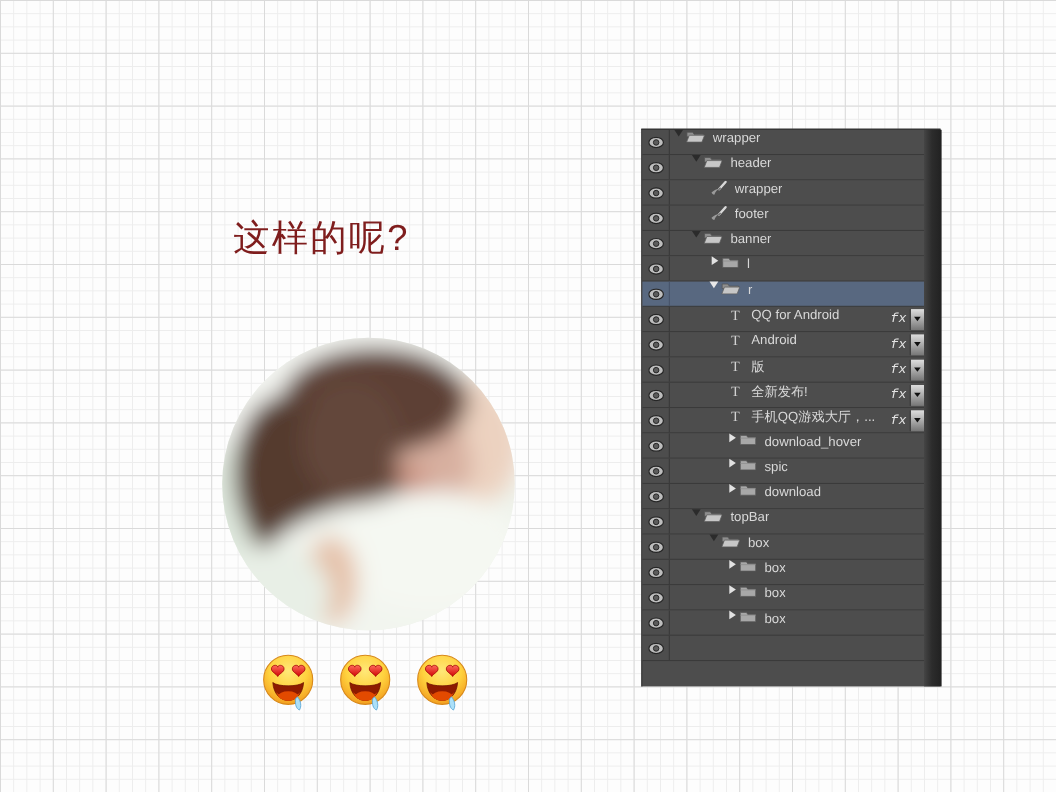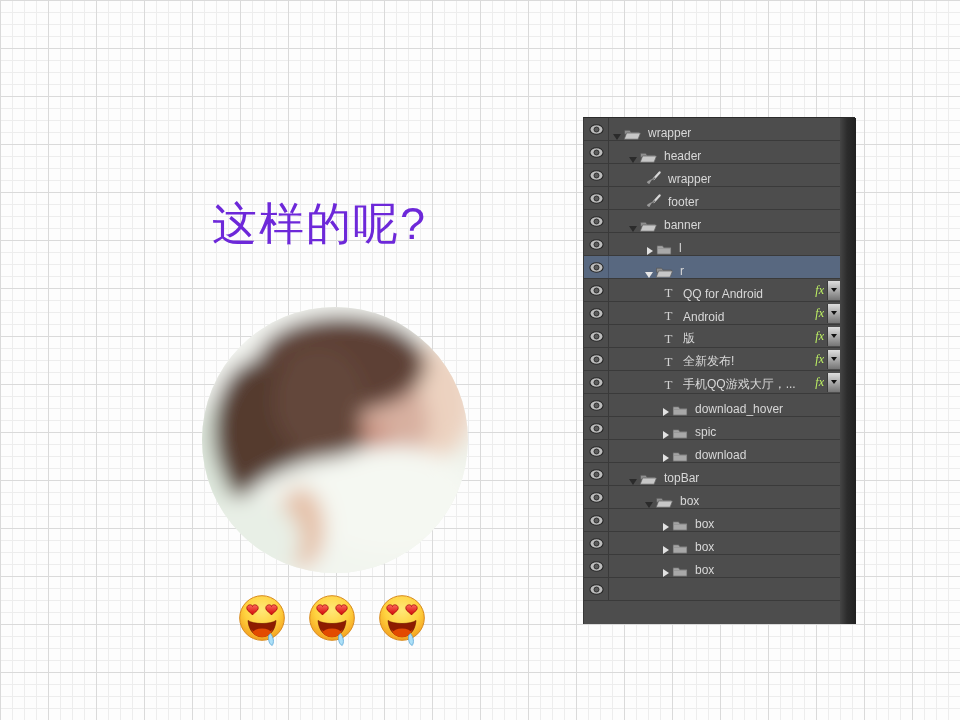--- a/index.html
+++ b/index.html
@@ -13,22 +13,22 @@
       linear-gradient(#dadada 1px, transparent 1px),
       linear-gradient(90deg, #dadada 1px, transparent 1px),
       linear-gradient(#ededed 1px, transparent 1px),
       linear-gradient(90deg, #ededed 1px, transparent 1px);
     background-size: 48px 48px, 48px 48px, 12px 12px, 12px 12px;
   }
 
   
   .canvas-title {
     position:absolute; left:212px; top:194px;
-    font-size:45px; font-weight:300; letter-spacing:2px;
-    color:#6d28d9; white-space:nowrap;
+    font-size:33px; font-weight:300; letter-spacing:2px;
+    color:#7f1d1d; white-space:nowrap;
   }
   .photo-wrap { position:absolute; left:201px; top:306px; width:268px; height:268px; }
   .emoji-row { position:absolute; left:238px; top:594px; display:flex; gap:22px; }
   .emoji-row .emoji { width:48px; height:55px; display:block; }
 
   
   .layers-panel {
     position:absolute; left:583px; top:117px; width:272px; height:507px;
     background:#4d4d4d;
     border-top:1px solid #2b2b2b;
@@ -44,39 +44,39 @@
     display:flex; height:23px; background:#4d4d4d;
     border-bottom:1px solid #3a3a3a;
   }
   .layer-row.selected { background:#586880; }
   .layer-row.selected .eye-cell { border-right-color:#47546a; }
   .eye-cell {
     width:25px; flex:none; border-right:1px solid #3a3a3a;
     display:flex; align-items:center; justify-content:center;
     cursor:pointer;
   }
-  .row-body { flex:1; min-width:0; display:flex; align-items:flex-end; }
+  .row-body { flex:1; min-width:0; display:flex; align-items:flex-start; }
   .indent { flex:none; }
   .tri { flex:none; width:0; height:0; margin-right:2px; }
   .tri-open  { border-left:4.5px solid transparent; border-right:4.5px solid transparent; border-top:6px solid #2b2b2b; }
   .layer-row.selected .tri-open { border-top-color:#e8e8e8; }
   .tri-closed { border-top:4.5px solid transparent; border-bottom:4.5px solid transparent; border-left:6px solid #e2e2e2; margin-left:2px; margin-right:3px; }
   .icon { flex:none; display:flex; align-items:center; justify-content:center; }
   .t-icon {
     flex:none; width:15px; text-align:center;
     font-family:"Liberation Serif", serif; font-size:13px; color:#d2d2d2;
   }
   .layer-label {
     color:#d8d8d8; font-size:12px; margin-left:7px;
     white-space:nowrap; overflow:hidden; text-overflow:ellipsis;
   }
   .fx-wrap { margin-left:auto; flex:none; display:flex; align-items:center; height:100%; }
   .fx-label {
-    font-family:Liberation Serif, serif; font-style:italic;
-    font-size:12px; color:#bef264; margin-right:3px;
+    font-family:Liberation Mono, monospace; font-style:italic;
+    font-size:12px; color:#e5e5e5; margin-right:3px;
   }
   .fx-dd {
     width:13px; height:19px; flex:none;
     background:linear-gradient(#dedede,#767676);
     border-left:1px solid #3a3a3a;
     display:flex; align-items:center; justify-content:center;
     cursor:pointer;
   }
   .fx-dd .chev { width:0; height:0; border-left:3.5px solid transparent; border-right:3.5px solid transparent; border-top:4.5px solid #111; }
 </style>

